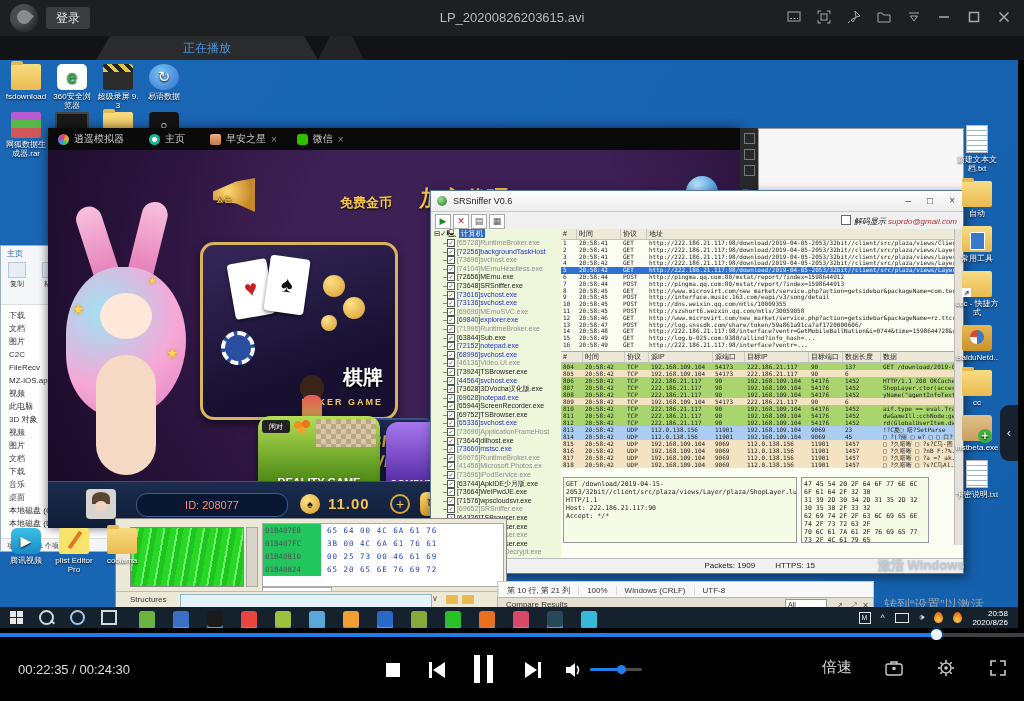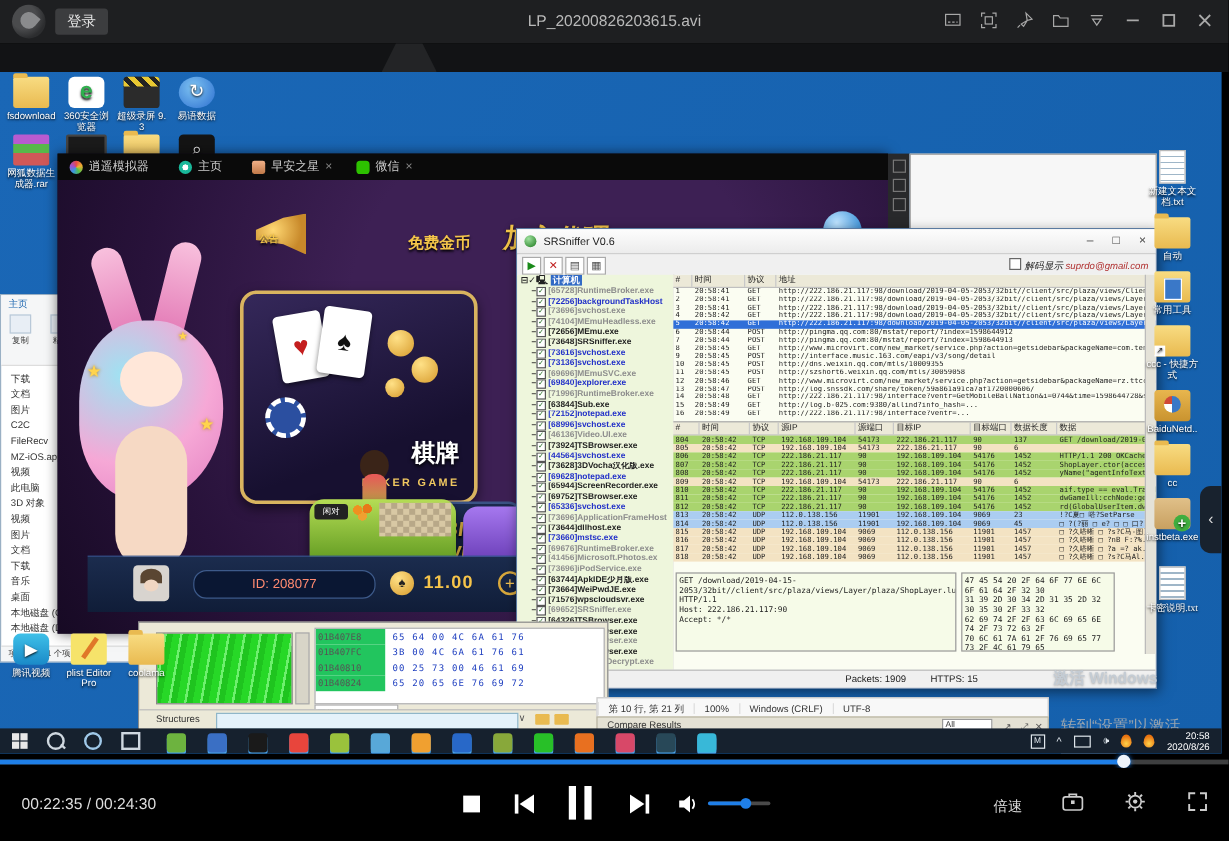--- a/index.html
+++ b/index.html
@@ -27,21 +27,21 @@
   .progress-knob{top:629px;width:11px;height:11px;border-radius:50%;background:#eef4fb;box-shadow:0 0 4px #1f7fe8;}
   .controls{left:0;top:640px;width:1024px;height:61px;background:#000;}
   .time{left:18px;top:22px;color:#dedede;font-size:13px;}
   .cbtn{color:#fff;}
   .stop{left:386px;top:23px;width:14px;height:14px;background:#fff;}
   .pause{left:474px;top:15px;width:20px;height:28px;display:flex;gap:7px;}
   .pause div{width:6px;height:28px;background:#fff;}
   .volslider{left:590px;top:28px;width:52px;height:3px;background:#4a4a4a;border-radius:2px;}
   .volfill{left:0;top:0;height:3px;background:#1f7fe8;border-radius:2px;}
   .volknob{left:27px;top:-3px;width:9px;height:9px;border-radius:50%;background:#1f7fe8;}
-  .rightctl{right:16px;top:18px;display:flex;gap:32px;align-items:flex-end;color:#ddd;font-size:12px;}
+  .rightctl{right:16px;top:18px;display:flex;gap:32px;align-items:flex-start;color:#ddd;font-size:15px;}
   
   .video{left:0;top:60px;width:1018px;height:568px;background:linear-gradient(120deg,#1a67b6,#1560ac);overflow:hidden;}
   .dicon{width:44px;text-align:center;color:#fff;font-size:8px;line-height:9px;text-shadow:0 1px 2px #000;}
   .dicon .ic{width:30px;height:26px;margin:0 auto 2px;position:relative;}
   .lbl{word-break:break-all;}
   
   .i-folder,.i-cool{background:linear-gradient(#f8dc82,#e9ba50);border-radius:2px;}
   .i-folder:before,.i-cool:before{content:"";position:absolute;left:0;top:-3px;width:12px;height:4px;background:#e9ba50;border-radius:2px 2px 0 0;}
   .i-browser{background:#fff;border-radius:5px;color:#2faf4e;font-weight:bold;font-size:19px;line-height:26px;}
   .i-recorder{background:#2b2b2b;border-radius:3px;}
@@ -132,21 +132,21 @@
   .mini{position:absolute;left:4px;top:4px;width:28px;height:13px;background:#222;border-radius:3px;color:#fff;
         font-size:7px;line-height:13px;text-align:center;}
   .grapes{position:absolute;left:36px;top:4px;width:18px;height:14px;
         background:radial-gradient(circle 4px at 4px 5px,#f09020 95%,transparent),radial-gradient(circle 4px at 12px 4px,#e87818 95%,transparent),radial-gradient(circle 4px at 8px 10px,#f0a030 95%,transparent);}
   .mosaic{position:absolute;left:58px;top:3px;width:60px;height:28px;
         background:repeating-conic-gradient(#d8c8a4 0 25%,#b8a888 0 50%) 0 0/10px 10px;}
   .real-en{position:absolute;left:0;bottom:8px;width:100%;text-align:center;color:#fff;font-size:11px;font-weight:bold;text-shadow:0 1px 2px #2a5008;}
   .computer{left:338px;top:272px;width:80px;height:74px;background:linear-gradient(#a678ef,#5a2ea8 80%);}
   .comp-cn{position:absolute;right:8px;top:6px;font-size:24px;font-weight:bold;color:#cfe2ff;text-shadow:0 2px 2px #2a1060;}
   .comp-en{position:absolute;left:4px;bottom:6px;color:#fff;font-size:10px;font-weight:bold;}
-  .gbar{position:absolute;left:0;bottom:18px;width:100%;height:46px;background:linear-gradient(#1b2c4e,#101d38);border-top:1px solid #33548c;margin-left:25px;}
+  .gbar{position:absolute;left:0;bottom:0;width:100%;height:46px;background:linear-gradient(#1b2c4e,#101d38);border-top:1px solid #33548c;}
   .avatar{position:absolute;left:38px;top:7px;width:30px;height:30px;border-radius:4px;background:#d8d4cf;overflow:hidden;}
   .avatar:before{content:"";position:absolute;left:6px;top:3px;width:18px;height:12px;border-radius:50% 50% 0 0;background:#5a4632;}
   .avatar:after{content:"";position:absolute;left:9px;top:12px;width:12px;height:10px;border-radius:50%;background:#f0d6c2;}
   .idpill{position:absolute;left:88px;top:11px;width:150px;height:22px;border-radius:11px;background:#0a1733;
         border:1px solid #3d5a8a;color:#ff8a70;font-size:11px;line-height:22px;text-align:center;}
   .gcoin{position:absolute;left:252px;top:12px;width:20px;height:20px;border-radius:50%;
         background:radial-gradient(circle at 35% 30%,#ffe187,#d79b2d);color:#222;font-size:11px;line-height:20px;text-align:center;}
   .gbal{position:absolute;left:280px;top:13px;color:#f6c44a;font-size:15px;font-weight:bold;letter-spacing:1px;}
   .gplus{position:absolute;left:342px;top:12px;width:20px;height:20px;border-radius:50%;border:2px solid #d8a83c;
         box-sizing:border-box;color:#f0c050;font-size:14px;line-height:16px;text-align:center;}
@@ -160,21 +160,21 @@
         box-shadow:2px 3px 10px rgba(0,0,0,.5);font-size:8px;color:#222;}
   .sn-title{height:20px;background:linear-gradient(#fdfdfd,#ececec);border-bottom:1px solid #c8c8c8;position:relative;line-height:20px;}
   .sn-ball{position:absolute;left:6px;top:5px;width:10px;height:10px;border-radius:50%;background:radial-gradient(circle at 35% 30%,#9fe09f,#1d7a1d);}
   .sn-ttext{position:absolute;left:22px;font-size:9px;color:#222;}
   .sn-ctl{position:absolute;right:8px;top:0;display:flex;gap:16px;color:#444;font-size:10px;}
   .sn-tools{height:18px;background:#f0f0f0;border-bottom:1px solid #d0d0d0;position:relative;}
   .tico{position:absolute;top:2px;width:14px;height:13px;border:1px solid #aaa;background:#fff;text-align:center;font-size:9px;line-height:13px;}
   .sn-decode{position:absolute;right:6px;top:3px;font-size:8px;color:#222;font-style:italic;}
   .sn-decode .mail{color:#b03030;}
   .chk{display:inline-block;width:8px;height:8px;border:1px solid #666;background:#fff;vertical-align:-1px;margin-right:3px;}
-  .sn-tree{position:absolute;left:0;top:38px;width:130px;height:330px;background:#eef6dc;border-right:1px solid #aaa;overflow:hidden;font-weight:bold;}
+  .sn-tree{position:absolute;left:0;top:38px;width:130px;height:330px;background:#eef6dc;border-right:1px solid #aaa;overflow:hidden;}
   .troot{height:10px;line-height:10px;font-size:7.5px;padding-left:3px;white-space:nowrap;}
   .troot .selblue{background:#316ac5;color:#fff;padding:0 2px;}
   .trow{height:8.6px;line-height:8.6px;font-size:7px;padding-left:12px;white-space:nowrap;overflow:hidden;}
   .trow .cb{display:inline-block;width:6px;height:6px;border:1px solid #555;background:#fff;margin-right:2px;
         font-size:6px;line-height:6px;vertical-align:0;color:#1a6a1a;text-align:center;}
   .b{color:#2230c8}.k{color:#222}.gr{color:#8d8d8d}
   .sn-right{position:absolute;left:130px;top:38px;width:402px;height:330px;background:#fbfdf2;overflow:hidden;}
   .rq-head,.rq-row{display:grid;grid-template-columns:16px 44px 26px 1fr;}
   .rq-head{background:#ece9d8;border-bottom:1px solid #c0c0c0;height:10px;line-height:10px;font-size:7px;}
   .rq-head div,.pk-head div{border-right:1px solid #c8c8c8;padding-left:2px;overflow:hidden;}
@@ -299,20 +299,21 @@
         </span>
       <span>
           <svg width="16" height="16">
             <path d="M3.5 3.5 L12.5 12.5 M12.5 3.5 L3.5 12.5" stroke="#a8a8a8" stroke-width="1.5"></path>
           </svg>
         </span>
     </div>
   </div>
 
   <div class="abs tabbar">
+    <div class="abs tab-active">正在播放</div>
     <div class="abs tab-stub"></div>
   </div>
 
   <div class="abs video">
 
     <div class="abs" style="left:4px;top:4px;display:flex;gap:2px;">
 
     <div class="dicon">
           <div class="ic i-folder"></div>
           <div class="lbl">fsdownload</div>
@@ -936,21 +937,21 @@
           <div class="lbl">ccc - 快捷方式</div>
         </div>
         <div class="dicon" style="margin-bottom:8px;">
           <div class="ic i-baidu"></div>
           <div class="lbl">BaiduNetd..</div>
         </div>
         <div class="dicon" style="margin-bottom:8px;">
           <div class="ic i-folder"></div>
           <div class="lbl">cc</div>
         </div>
-        <div class="dicon" style="margin-bottom:20px;">
+        <div class="dicon" style="margin-bottom:8px;">
           <div class="ic i-inst"></div>
           <div class="lbl">instbeta.exe</div>
         </div>
         <div class="dicon" style="margin-bottom:0;font-family:Liberation Serif, serif;">
           <div class="ic i-txt"></div>
           <div class="lbl">卡密说明.txt</div>
         </div>
       </div>
 
     <div class="abs itaskbar">

